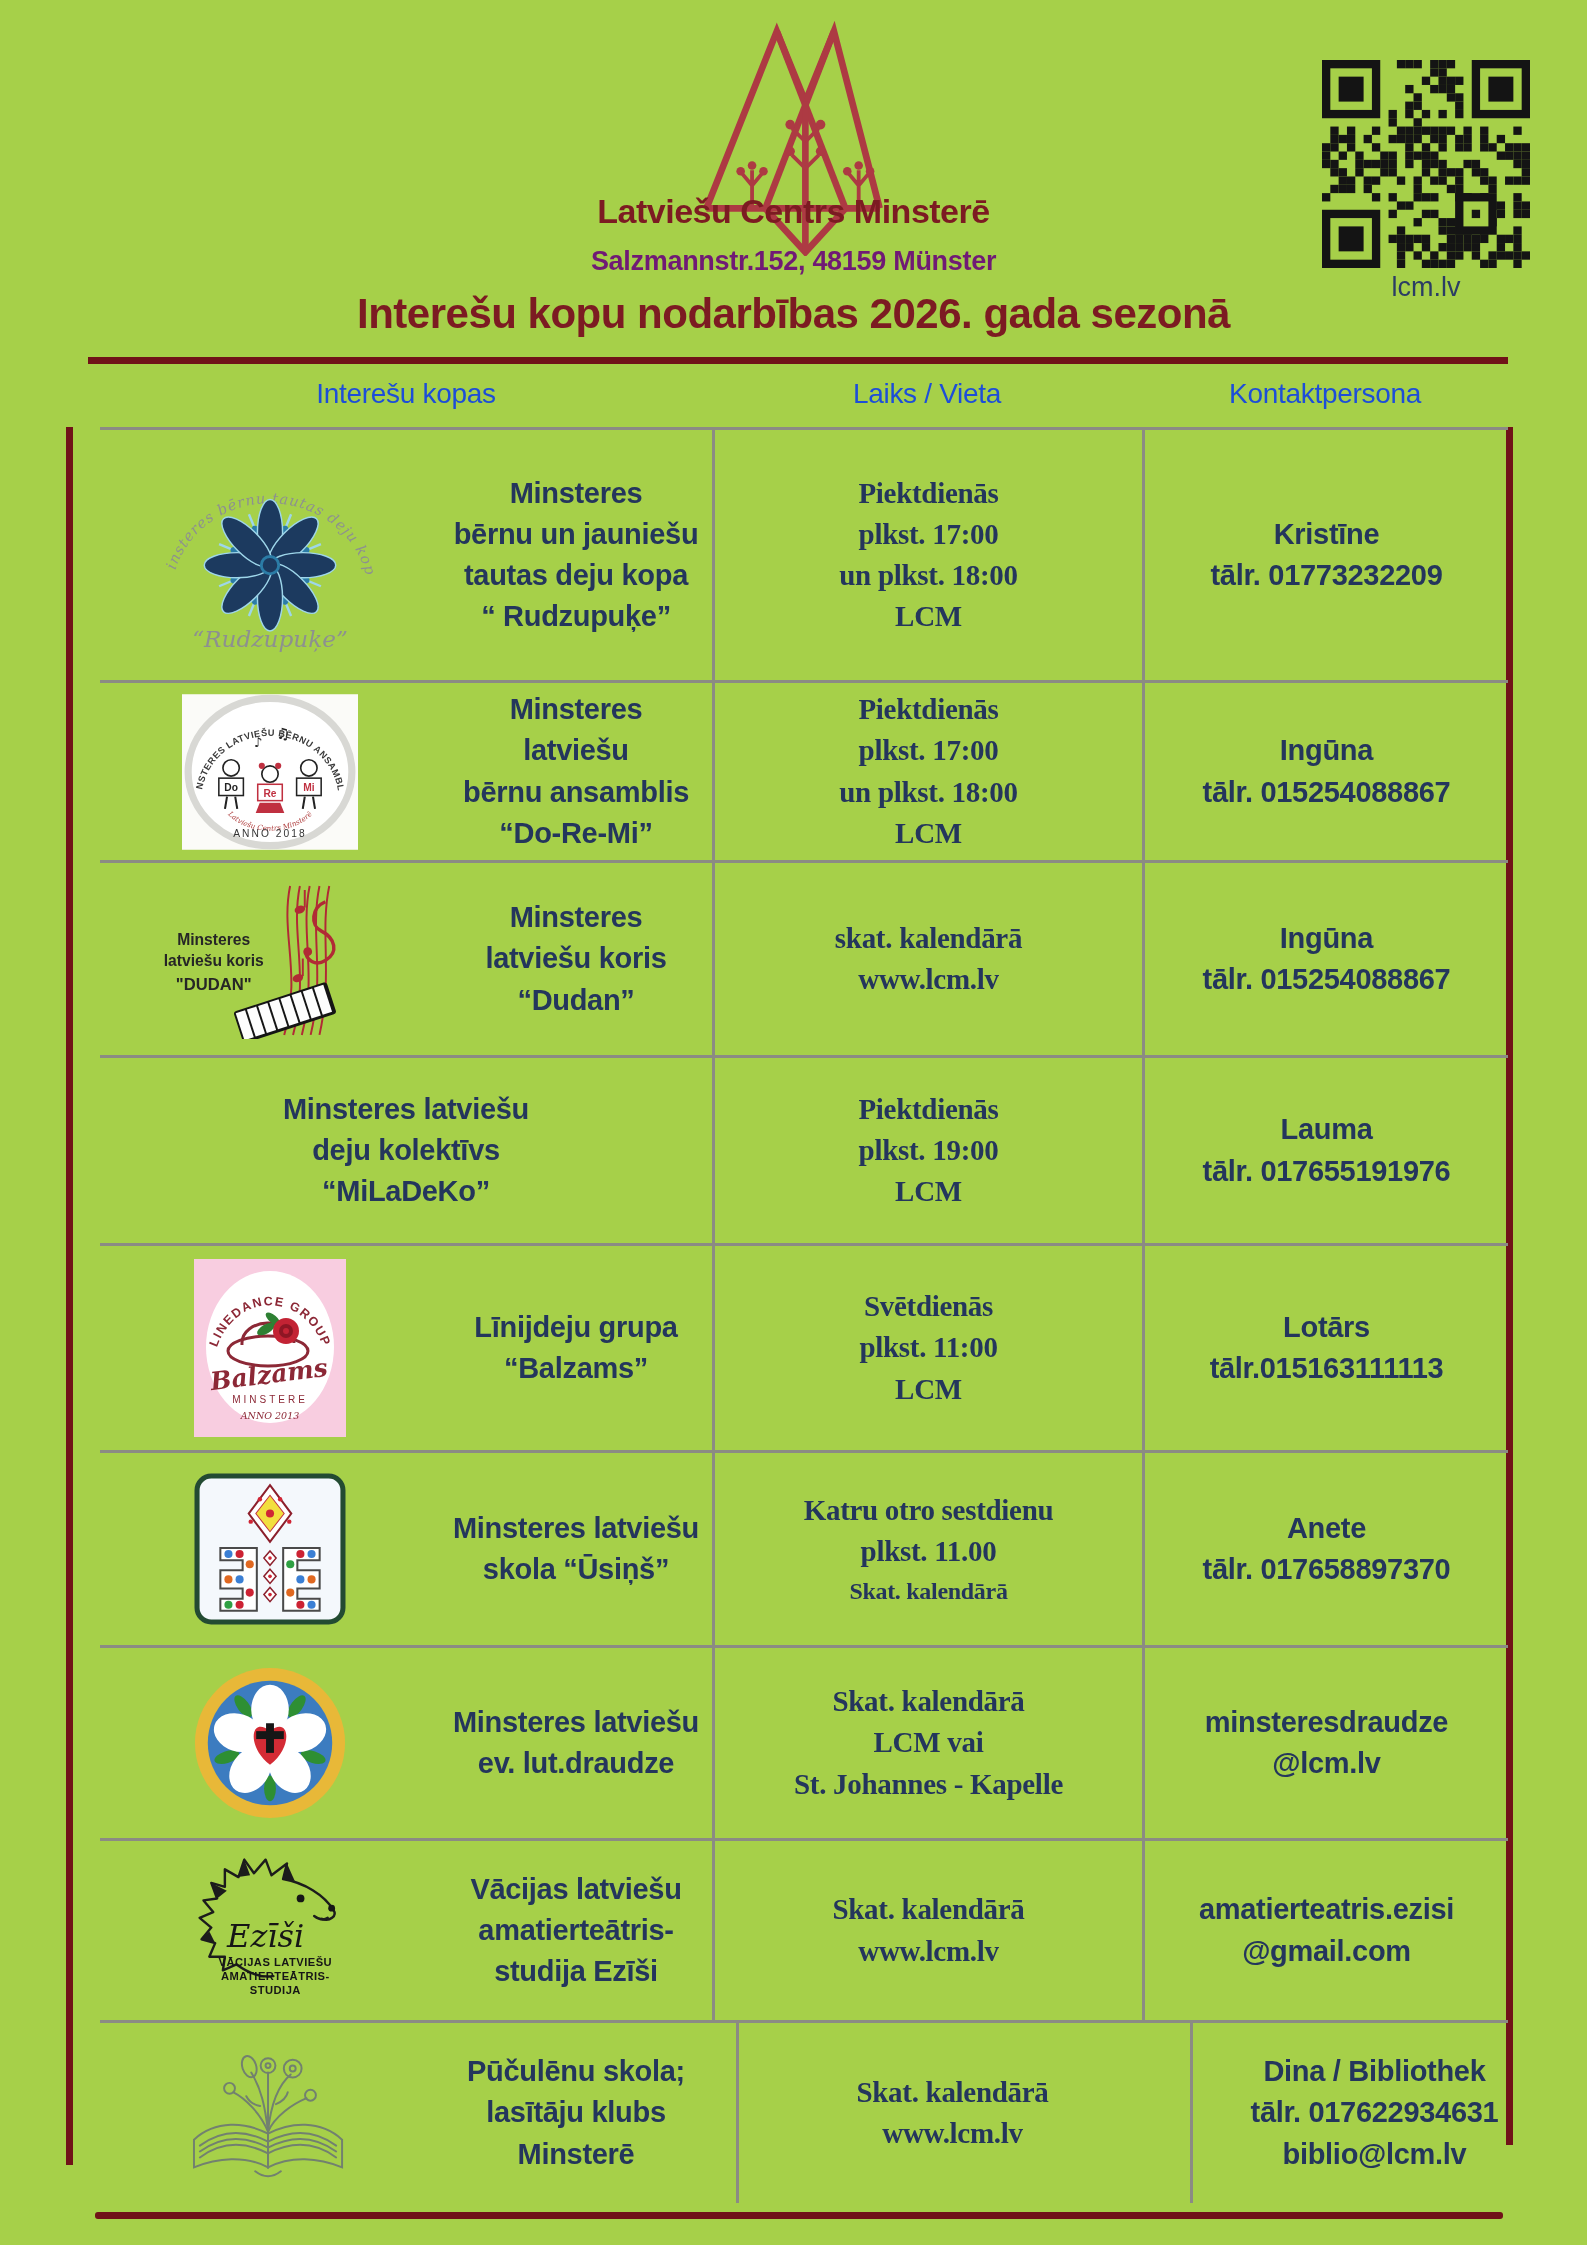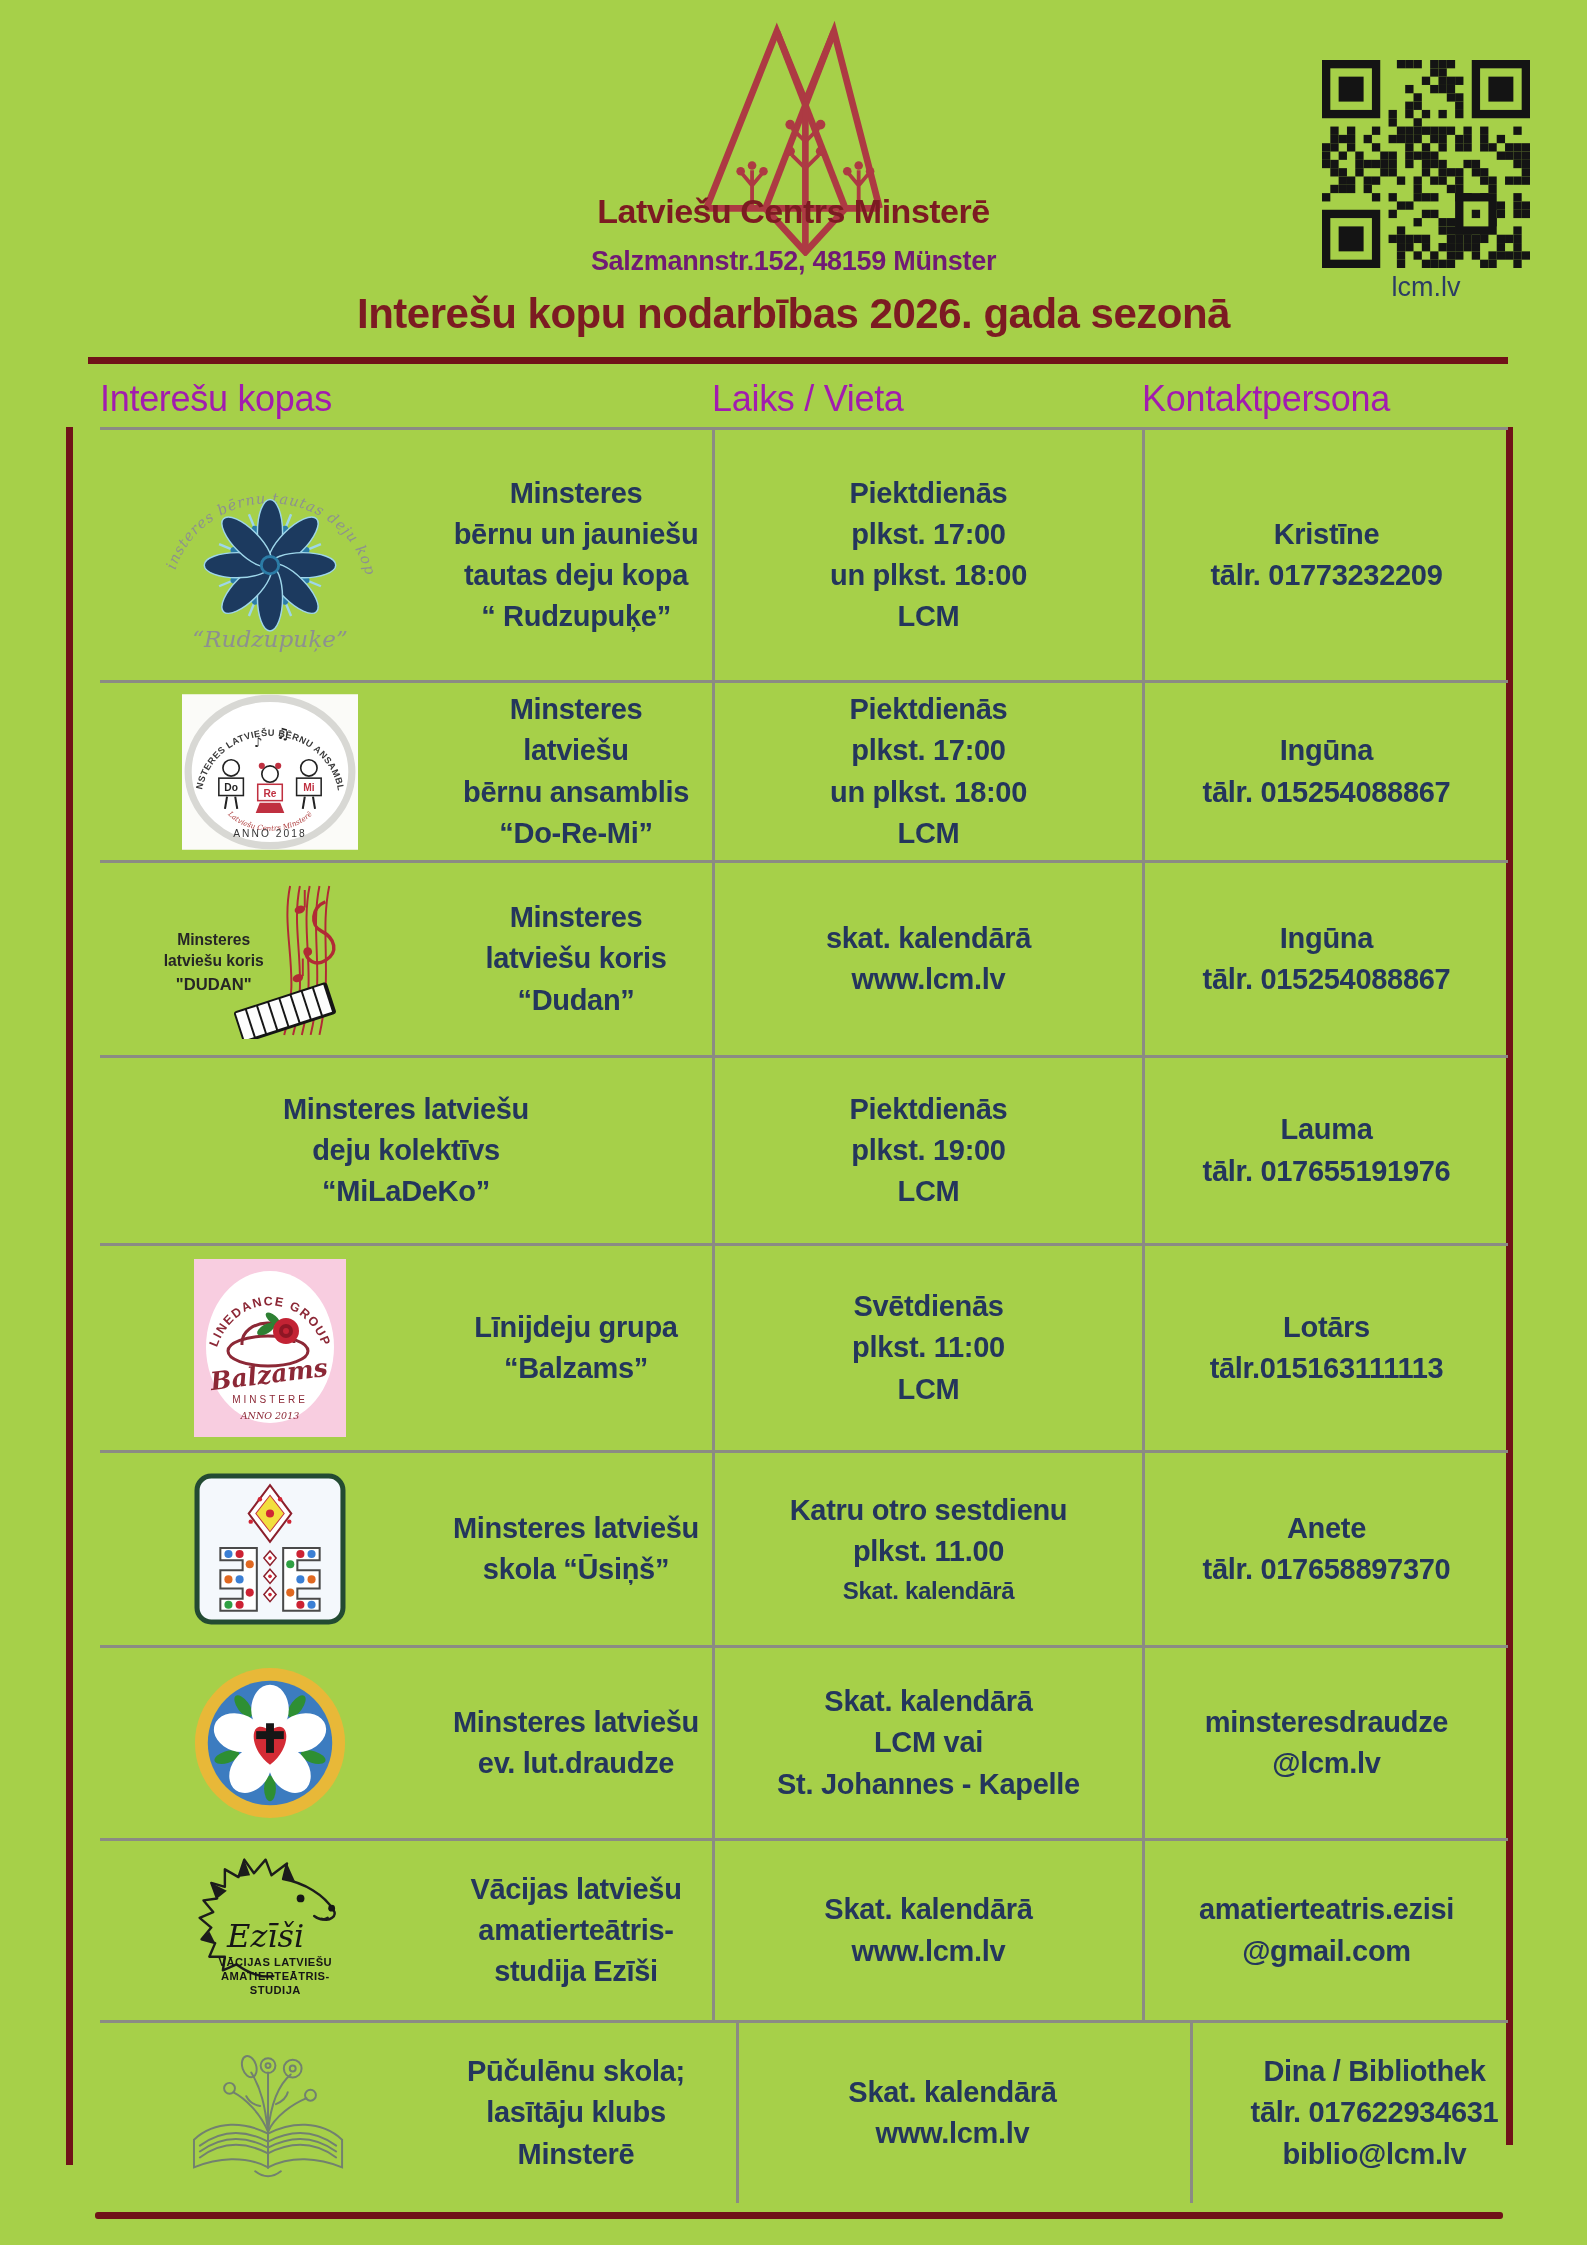--- a/index.html
+++ b/index.html
@@ -12,31 +12,31 @@
   .season{top:290px;font-size:42px;font-weight:bold;color:#7c1b22;letter-spacing:-0.5px;}
   .header-logo{left:693px;top:18px;width:200px;height:238px;}
   .qr{left:1322px;top:60px;width:208px;height:208px;}
   .qr-caption{left:1322px;top:272px;width:208px;text-align:center;font-size:27px;color:#2b3d64;}
   .rule-top{left:88px;top:357px;width:1420px;height:7px;background:#701318;}
   .rule-bottom{left:95px;top:2212px;width:1408px;height:7px;background:#701318;border-radius:3px;}
   .side-line{width:7px;background:#701318;top:427px;}
   .side-left{left:66px;height:1738px;}
   .side-right{left:1506px;height:1718px;}
   .col-headers{left:100px;top:378px;width:1408px;display:grid;grid-template-columns:612px 430px 366px;}
-  .col-headers div{font-size:36px;color:#a21caf;letter-spacing:-0.3px;}
+  .col-headers div{text-align:center;font-size:28px;color:#1d4ed8;letter-spacing:-0.3px;}
   .table{left:100px;top:427px;width:1408px;}
   .row{display:grid;grid-template-columns:612px 430px 366px;border-top:3px solid #8b8b84;box-sizing:border-box;}
   .cell{display:flex;align-items:center;justify-content:center;overflow:hidden;}
   .c1{justify-content:flex-start;}
   .c2,.c3{border-left:3px solid #8b8b84;}
   .logo-wrap{width:340px;min-width:340px;display:flex;align-items:center;justify-content:center;}
   .group-name,.cell-text{flex:0 1 auto;text-align:center;white-space:pre-line;
       font-weight:bold;color:#24365c;font-size:29px;line-height:1.42;letter-spacing:-0.3px;}
   .group-name{flex:1;}
-  .stack{display:flex;flex-direction:column;align-items:center;gap:2px;}
+  .stack{display:flex;flex-direction:column;align-items:center;gap:2px;font-family:Liberation Serif, serif;}
   .cell-text.small{font-size:24px;}
 </style>
 </head>
 <body>
 
 <div class="canvas">
   <div class="abs header-logo">
   <svg width="200" height="238" viewBox="0 0 210 250">
    <g stroke="#ad3a43" stroke-width="7" fill="none">
     <path d="M14,200 L88,14 L118,88 L148,14 L196,200"></path>

